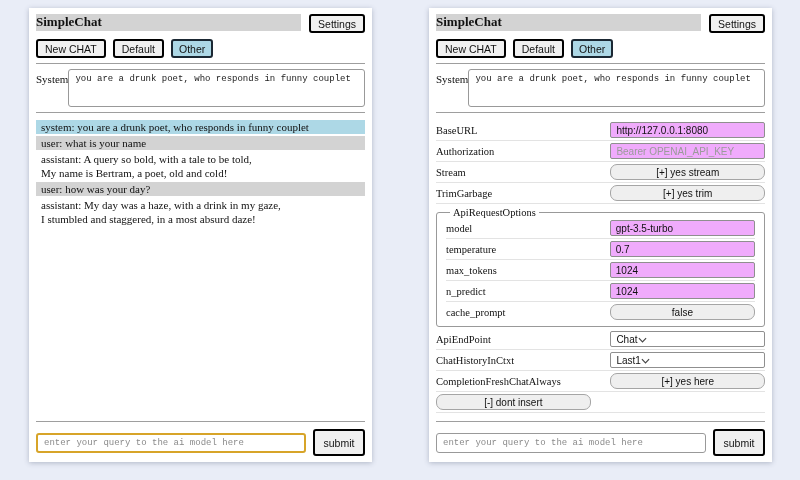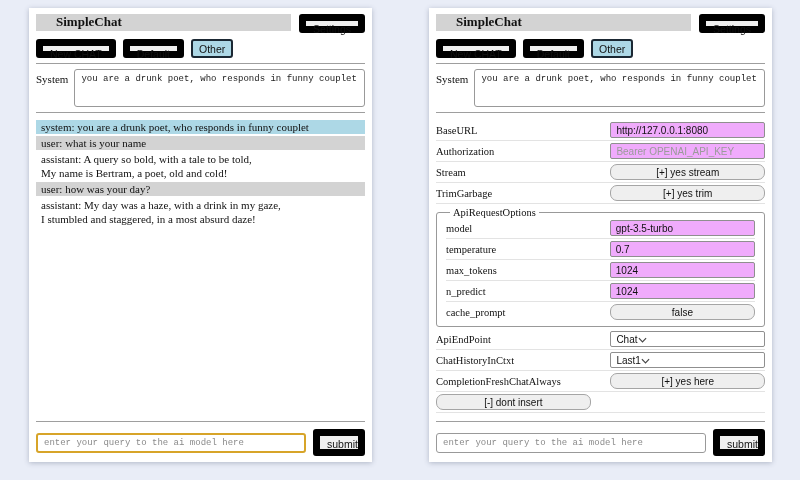--- a/index.html
+++ b/index.html
@@ -4,32 +4,32 @@
 <style>
   html,body{margin:0;padding:0;}
   body{width:800px;height:480px;background:#e9edf7;position:relative;overflow:hidden;
        font-family:"Liberation Sans",sans-serif;}
   .panel{position:absolute;top:8px;width:343px;height:454px;background:#ffffff;
          box-shadow:0 1px 5px rgba(50,60,90,.30);padding:6px 7px;box-sizing:border-box;
          display:flex;flex-direction:column;}
   #left-panel{left:29px;} #right-panel{left:429px;}
 
   .header{display:flex;align-items:flex-start;gap:8px;}
-  .titlebar{flex:1;background:#d3d3d3;height:17px;line-height:17px;padding-left:20px;
+  .titlebar{flex:1;background:#d3d3d3;height:17px;line-height:17px;padding-left:0;
             font:bold 13px "Liberation Serif",serif;color:#111;}
-  .btn{background:#f0f0f0;border:7px solid #000000;border-radius:3px;color:#111;
+  .btn{background:#f0f0f0;border:2px solid #000000;border-radius:3px;color:#111;
        font:10.5px "Liberation Sans",sans-serif;padding:2px 7px;cursor:pointer;}
   .settings-btn{height:19px;}
   .sessionrow{display:flex;gap:7px;margin-top:6px;}
   .session-btn{height:19px;}
   .session-btn.active{background:#add8e6;border:2px solid #1b2833;padding:1px 6px;}
 
   hr.divider{border:none;border-top:1px solid #9e9e9e;margin:5px 0 4px;width:100%;}
 
-  .systemrow{display:flex;gap:6px;margin-top:1px;}
+  .systemrow{display:flex;margin-top:1px;}
   .syslabel{font:11px "Liberation Serif",serif;color:#111;padding-top:4px;}
   .systextarea{flex:1;height:30px;resize:none;font:9px/12px "Liberation Mono",monospace;
                padding:3px 6px;border:1px solid #999;border-radius:3px;color:#222;outline:none;}
 
   .body{flex:1;margin-top:3px;overflow:hidden;}
   .msg{font:11px/14px "Liberation Serif",serif;color:#111;padding:0 5px;margin-bottom:2px;
        white-space:pre-line;}
   .msg.system{background:#add8e6;}
   .msg.user{background:#d3d3d3;}
 

